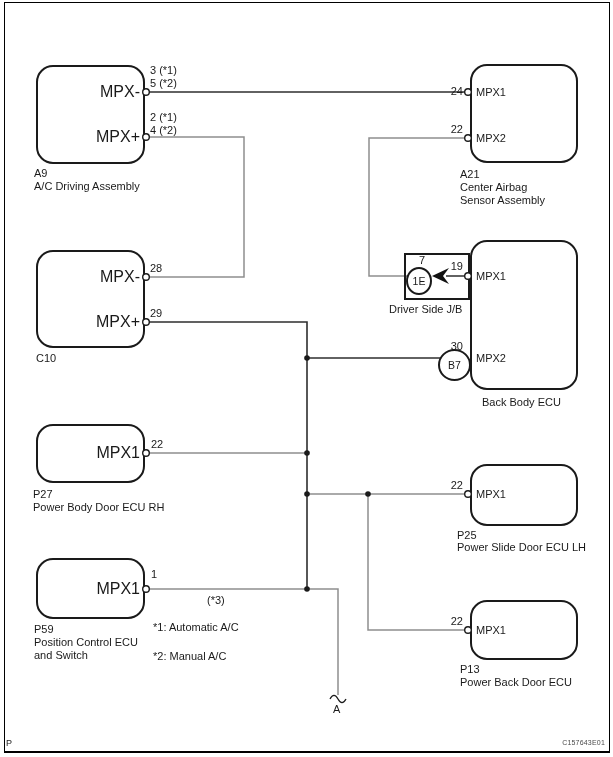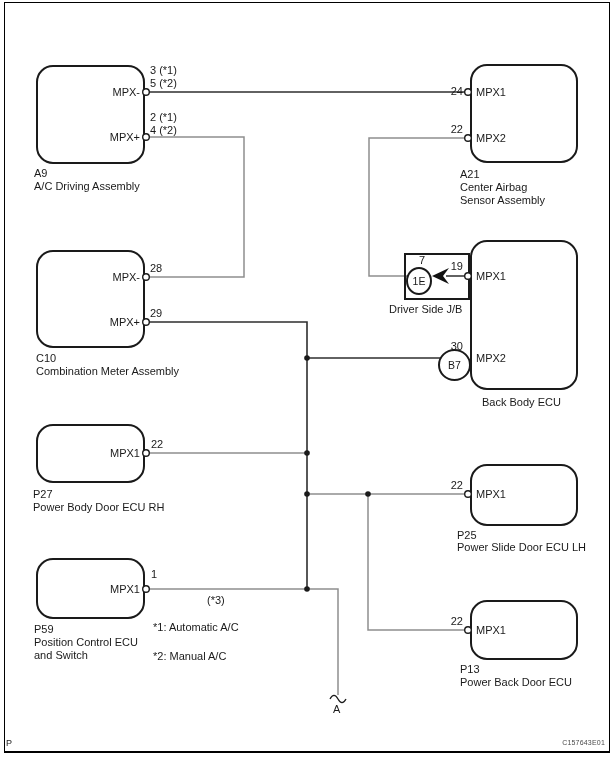--- a/index.html
+++ b/index.html
@@ -7,21 +7,21 @@
           font-family:"Liberation Sans",sans-serif;color:#1a1a1a;overflow:hidden;}
   .frame{position:absolute;left:4px;top:2px;width:604px;height:748px;
          border:1px solid #000;border-bottom-width:2px;}
   svg.layer{position:absolute;left:0;top:0;pointer-events:none;}
   .box{position:absolute;border:2px solid #1a1a1a;border-radius:17px;background:#fff;box-sizing:border-box;}
   .jb{position:absolute;border:2px solid #1a1a1a;background:transparent;box-sizing:border-box;}
   .oval{position:absolute;border:2px solid #1a1a1a;border-radius:50%;background:#fff;
         display:flex;align-items:center;justify-content:center;
         font-size:10.5px;line-height:10px;box-sizing:border-box;}
   .lbl{position:absolute;font-size:11px;line-height:13px;white-space:nowrap;}
-  .pinL{position:absolute;font-size:11px;line-height:12px;text-align:right;width:55px;white-space:nowrap;}
+  .pinL{position:absolute;font-size:16px;line-height:12px;text-align:right;width:55px;white-space:nowrap;}
   .pinR{position:absolute;font-size:11px;line-height:12px;white-space:nowrap;}
   .numR{position:absolute;font-size:11px;line-height:13px;text-align:right;width:30px;white-space:nowrap;}
   .numC{position:absolute;font-size:11px;line-height:13px;text-align:center;white-space:nowrap;}
   .foot-p{position:absolute;left:6px;top:738px;font-size:9px;line-height:10px;color:#222;}
   .foot-code{position:absolute;right:8px;top:739px;font-size:7px;line-height:8px;color:#4a4a4a;letter-spacing:.2px;}
 </style>
 </head>
 <body>
 
 <div class="canvas">
@@ -92,21 +92,20 @@
   <span class="lbl" style="left:150px;top:111px">2 (*1)</span>
   <span class="lbl" style="left:150px;top:124px">4 (*2)</span>
   <span class="lbl" style="left:34px;top:167px">A9</span>
   <span class="lbl" style="left:34px;top:180px">A/C Driving Assembly</span>
 
   <span class="pinL" style="left:85px;top:271px">MPX-</span>
   <span class="pinL" style="left:85px;top:316px">MPX+</span>
   <span class="lbl" style="left:150px;top:262px">28</span>
   <span class="lbl" style="left:150px;top:307px">29</span>
   <span class="lbl" style="left:36px;top:352px">C10</span>
-  <span class="lbl" style="left:36px;top:365px">Combination Meter Assembly</span>
 
   <span class="pinL" style="left:85px;top:447px">MPX1</span>
   <span class="lbl" style="left:151px;top:438px">22</span>
   <span class="lbl" style="left:33px;top:488px">P27</span>
   <span class="lbl" style="left:33px;top:501px">Power Body Door ECU RH</span>
 
   <span class="pinL" style="left:85px;top:583px">MPX1</span>
   <span class="lbl" style="left:151px;top:568px">1</span>
   <span class="lbl" style="left:34px;top:623px">P59</span>
   <span class="lbl" style="left:34px;top:636px">Position Control ECU</span>

